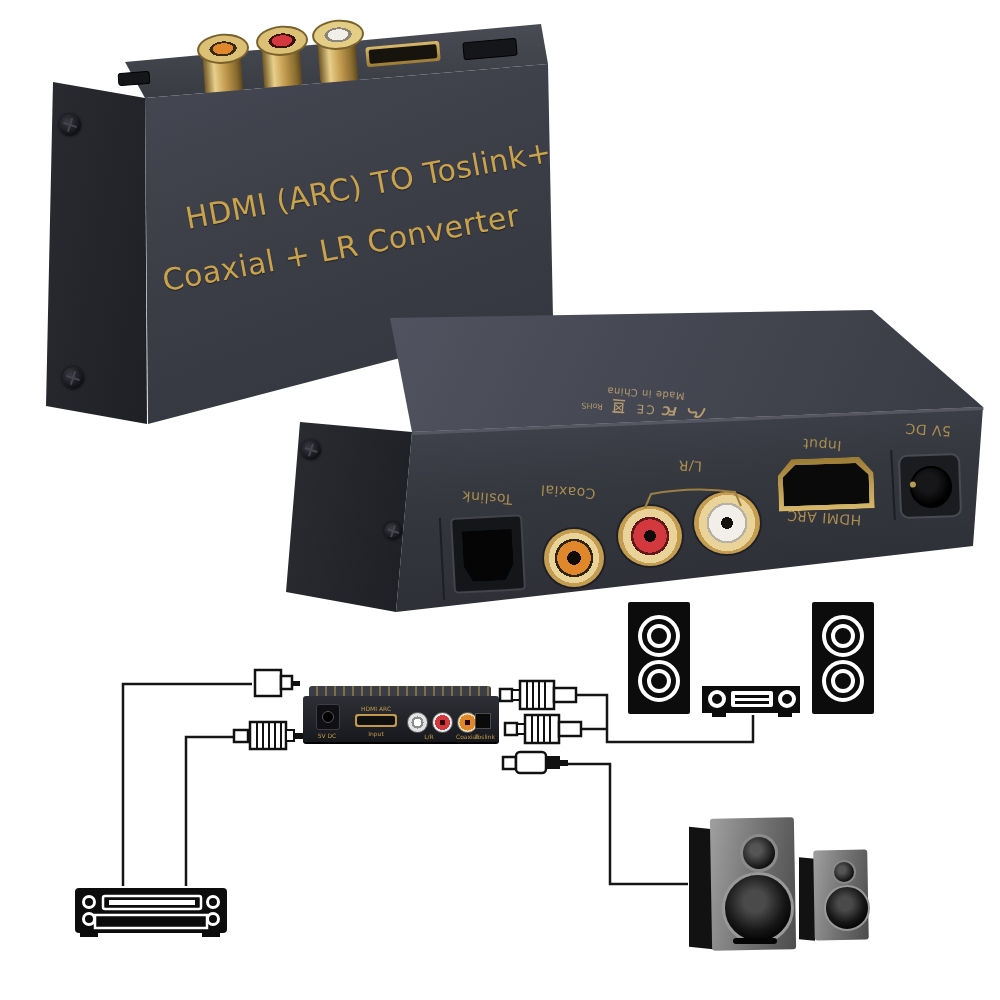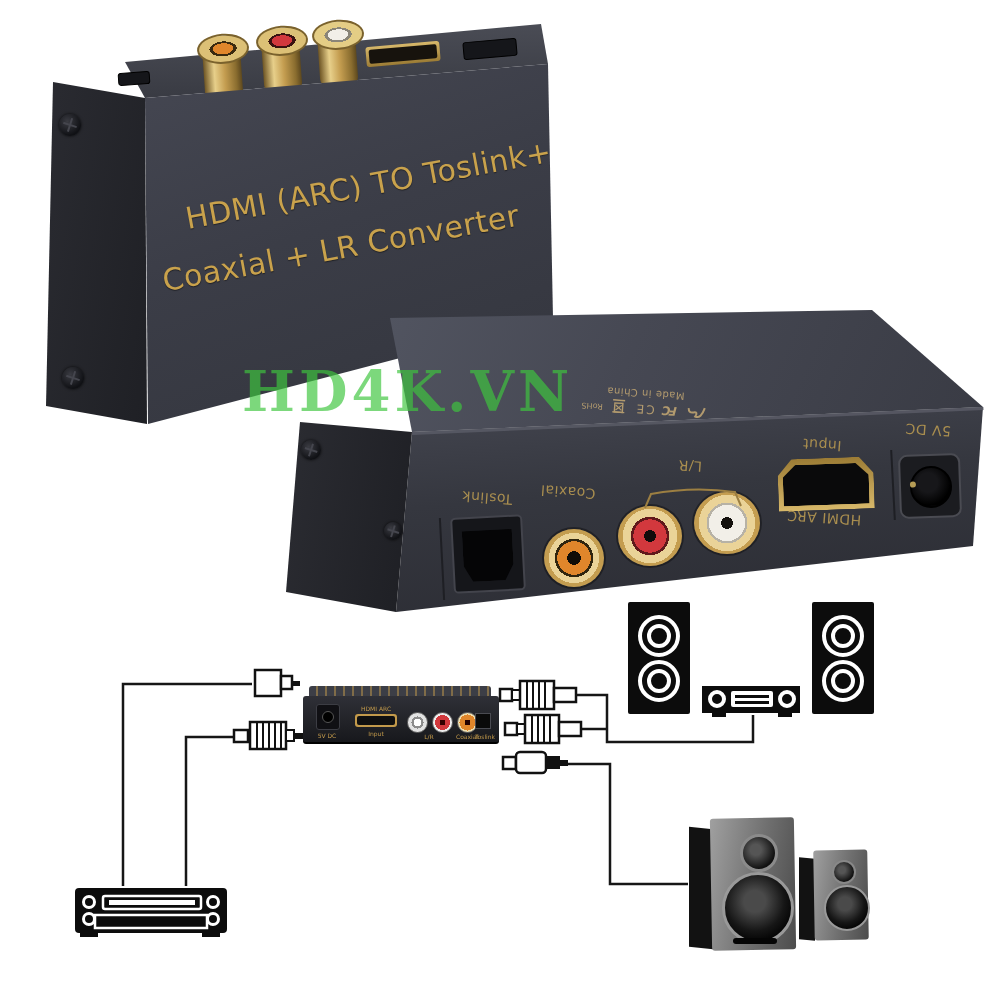--- a/index.html
+++ b/index.html
@@ -191,21 +191,20 @@
     </svg>
     <div class="rear-label" style="left:794px;top:437px;width:56px;">Input</div>
     <div class="rear-label" style="left:772px;top:510px;width:104px;">HDMI ARC</div>
     <div class="rear-label" style="left:896px;top:422px;width:64px;">5V DC</div>
 
     <div class="face side2"></div>
     <div class="screw" style="left:301px;top:440px;width:20px;height:20px;"></div>
     <div class="screw" style="left:384px;top:522px;width:18px;height:18px;"></div>
   </div>
 
-  <div class="abs watermark">HD4K.VN</div>
 
   <svg class="abs diagram-svg" width="1000" height="1000" viewBox="0 0 1000 1000">
     <g stroke="#161616" stroke-width="2.5" fill="none">
       <path d="M252,684 H123 V886"></path>
       <path d="M233,737 H186 V886"></path>
       <path d="M576,695 H607 V742 H753 V715"></path>
       <path d="M581,729 H607"></path>
       <path d="M568,764 H610 V884 H688"></path>
     </g>
 

